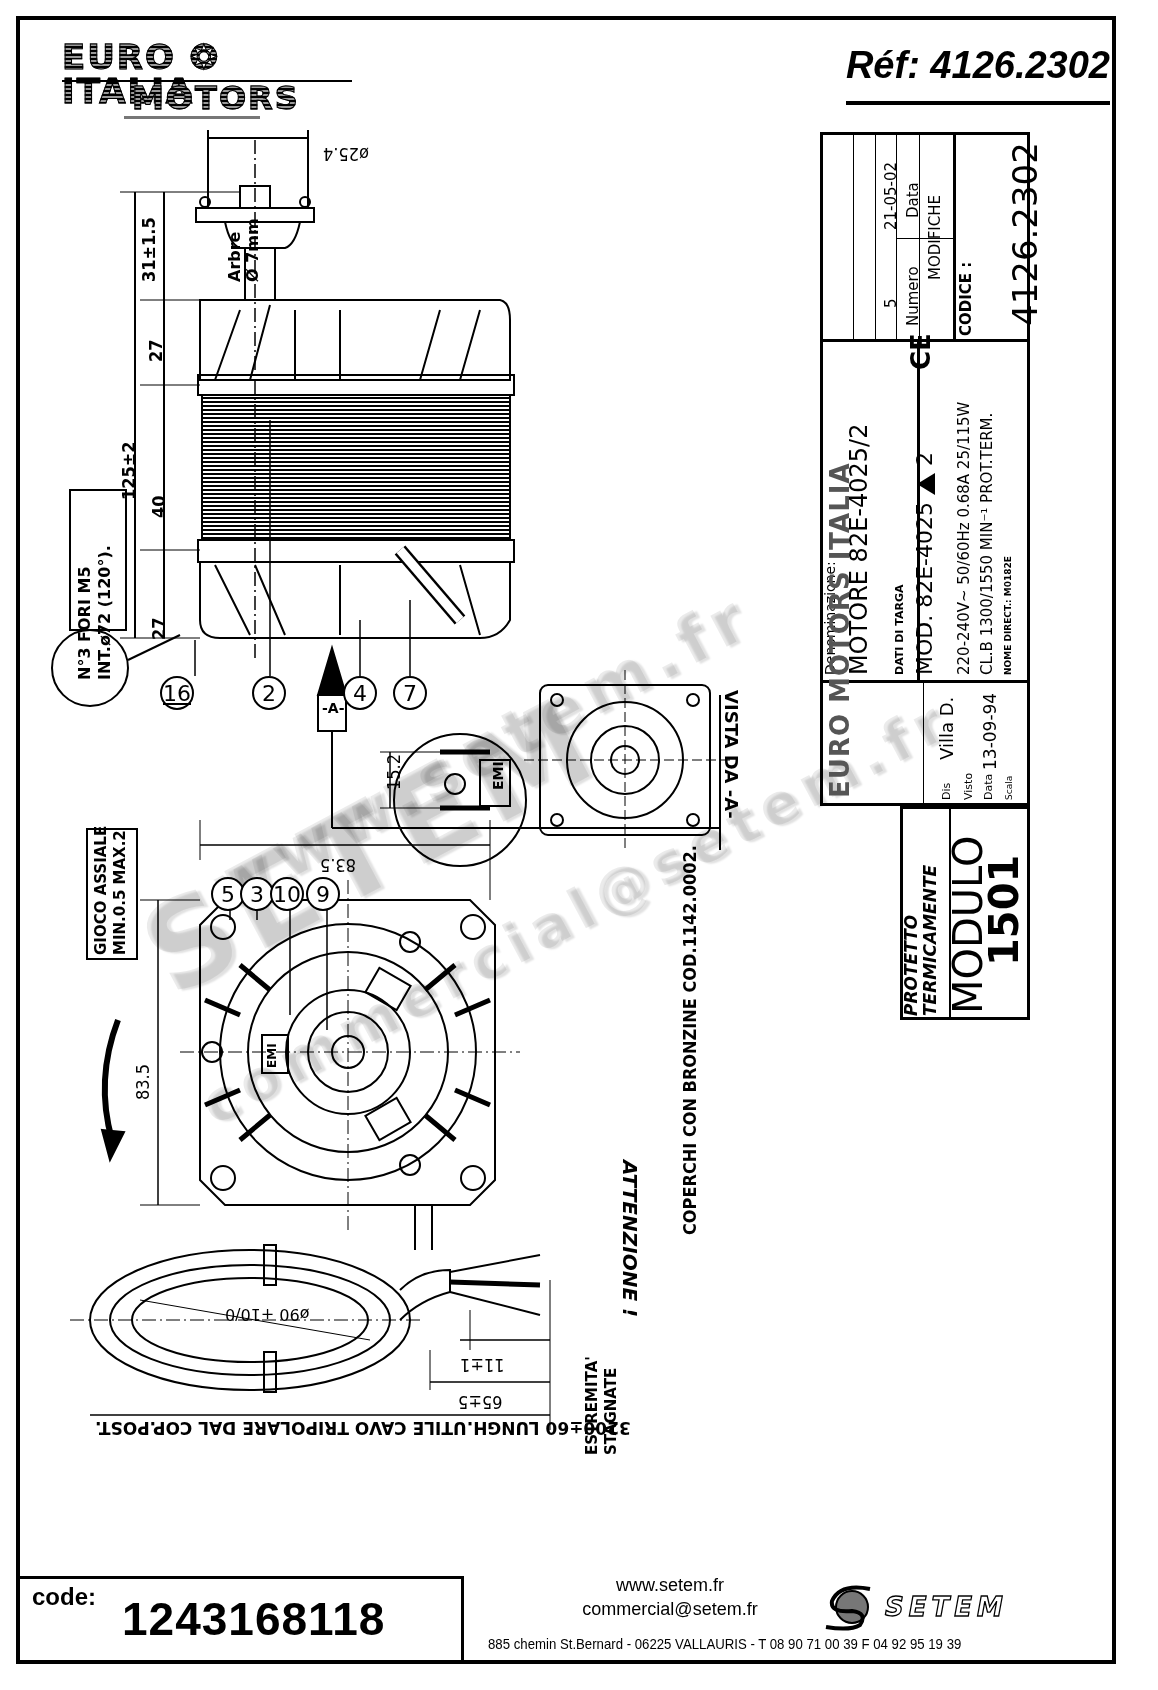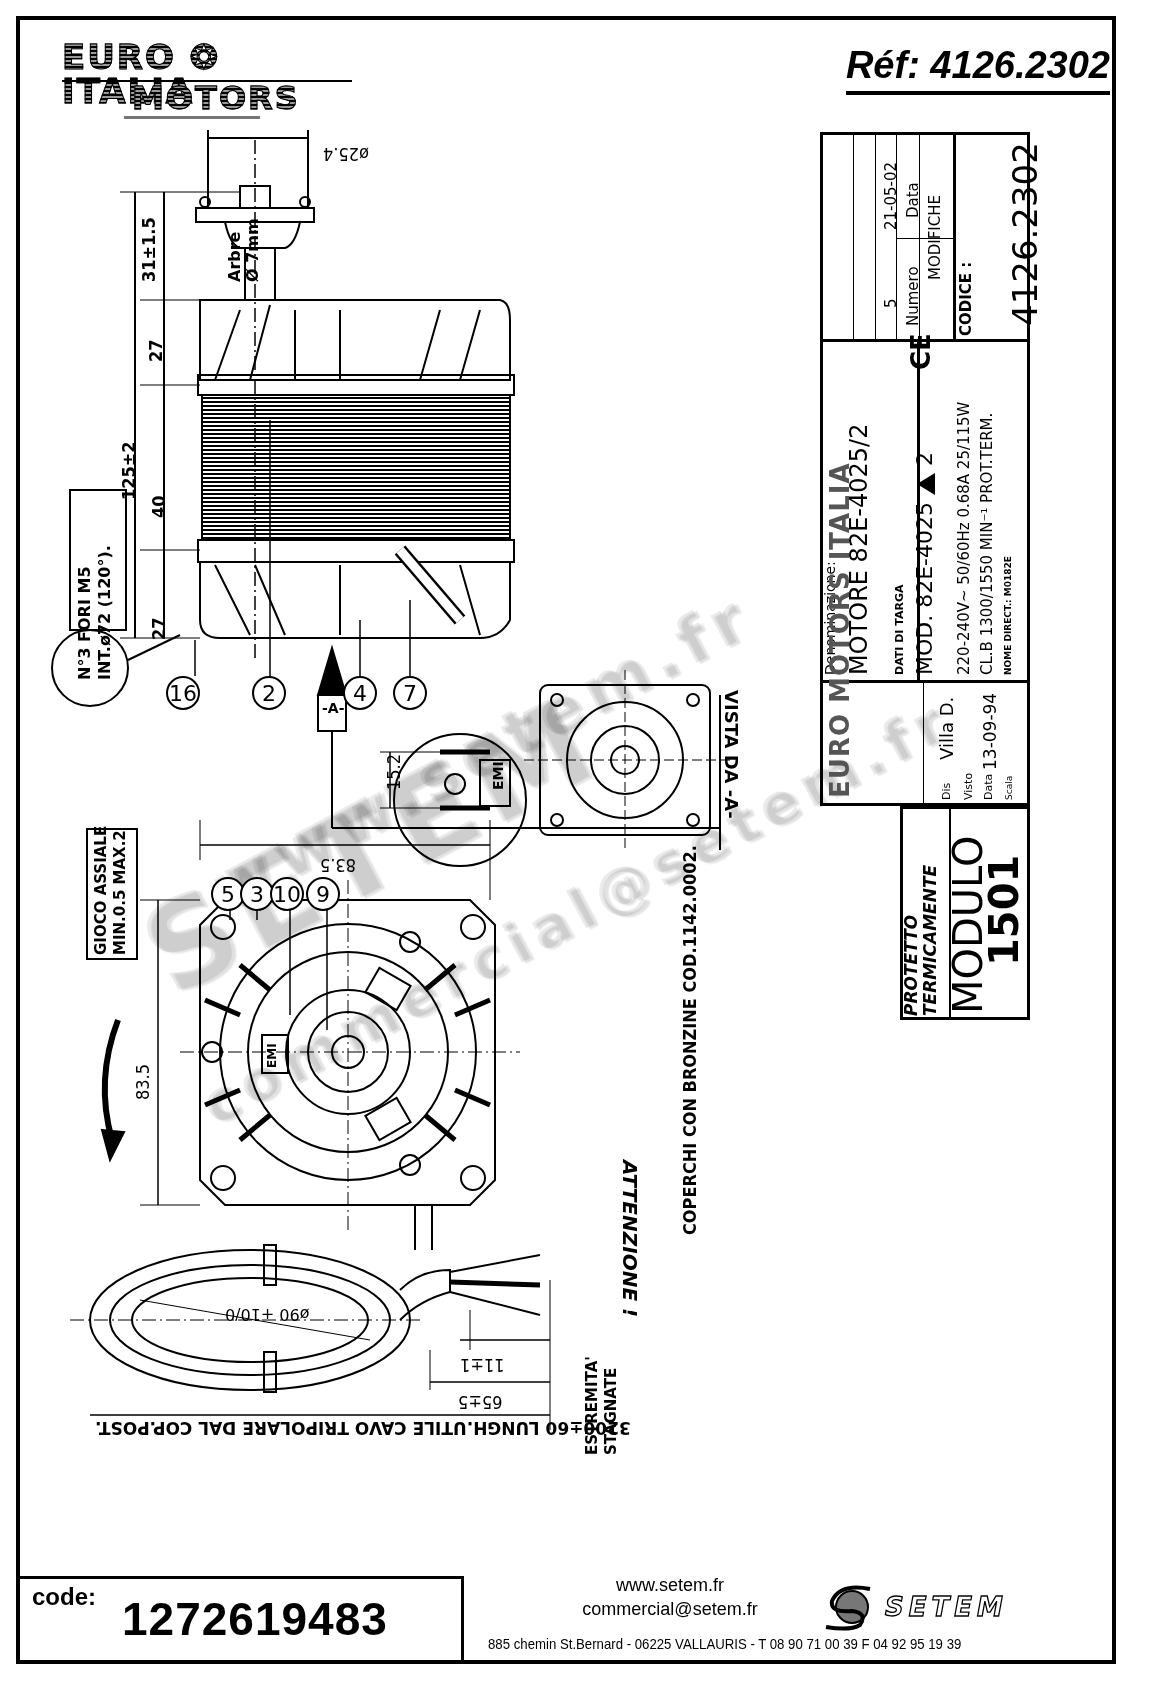--- a/index.html
+++ b/index.html
@@ -6,21 +6,21 @@
   body{width:1158px;height:1690px;position:relative;overflow:hidden;font-family:"Liberation Sans",sans-serif;color:#000;}
   .frame{position:absolute;left:16px;top:16px;width:1100px;height:1648px;border:4px solid #000;box-sizing:border-box;}
   .abs{position:absolute;}
   .logo{left:62px;top:40px;width:290px;height:70px;}
   .logo .l1{position:absolute;left:0;top:0;font:900 34px "DejaVu Sans",sans-serif;letter-spacing:2px;line-height:34px;
     background:repeating-linear-gradient(0deg,#000 0 2px,#999 2px 4px);-webkit-background-clip:text;background-clip:text;color:transparent;-webkit-text-stroke:1px #000;}
   .logo .line{position:absolute;left:0;top:40px;width:290px;height:2px;background:#000;}
   .logo .l2{position:absolute;left:70px;top:42px;font:900 32px "DejaVu Sans",sans-serif;letter-spacing:2px;line-height:32px;
     background:repeating-linear-gradient(0deg,#000 0 2px,#999 2px 4px);-webkit-background-clip:text;background-clip:text;color:transparent;-webkit-text-stroke:1px #000;}
   .logo .line2{position:absolute;left:62px;top:76px;width:136px;height:3px;background:#777;}
-  .ref{right:48px;top:44px;font:italic bold 38px "Liberation Sans",sans-serif;border-bottom:4px solid #000;padding-bottom:4px;}
+  .ref{right:48px;top:44px;font:italic bold 38px "Liberation Sans",sans-serif;border-bottom:4px solid #000;padding-bottom:14px;}
   .rot{transform-origin:left top;transform:rotate(-90deg);white-space:nowrap;}
   .rot90{transform-origin:left top;transform:rotate(90deg);white-space:nowrap;}
   .rot180{transform:rotate(180deg);white-space:nowrap;}
   .tb{border:3px solid #000;box-sizing:border-box;}
   .cell{position:absolute;border:1px solid #000;box-sizing:border-box;}
   .num{font:bold 18px "DejaVu Sans Condensed","DejaVu Sans",sans-serif;}
   .circ{position:absolute;width:34px;height:34px;border:2px solid #000;border-radius:50%;box-sizing:border-box;display:flex;align-items:center;justify-content:center;font:22px "DejaVu Sans",sans-serif;background:#fff;}
   .wm{position:absolute;color:rgba(0,0,0,0.08);font:bold 110px "DejaVu Sans",sans-serif;transform:rotate(-28deg);transform-origin:left top;white-space:nowrap;letter-spacing:8px;text-shadow:3px 3px 2px rgba(0,0,0,0.12);}
   .code-box{left:18px;top:1576px;width:446px;height:88px;border:3px solid #000;border-left:none;border-bottom:none;box-sizing:border-box;}
   .code-label{left:32px;top:1583px;font:bold 24px "Liberation Sans",sans-serif;}
@@ -194,21 +194,21 @@
 <div class="abs rot180 num" style="left:323px;top:144px;font-weight:normal;">ø25.4</div>
 <div class="abs rot" style="left:226px;top:282px;font:bold 16px 'DejaVu Sans',sans-serif;line-height:18px;">
   <div>Arbre</div>
   <div>Ø 7mm</div>
 </div>
 <div class="abs rot" style="left:75px;top:680px;font:bold 16px 'DejaVu Sans',sans-serif;line-height:20px;">
   <div>N°3 FORI M5</div>
   <div>INT.ø72 (120°).</div>
 </div>
 
-<div class="circ" style="left:166px;top:676px;">16</div>
+<div class="circ" style="left:160px;top:676px;text-decoration:underline;">16</div>
 <div class="circ" style="left:252px;top:676px;">2</div>
 <div class="circ" style="left:343px;top:676px;">4</div>
 <div class="circ" style="left:393px;top:676px;">7</div>
 <div class="abs" style="left:322px;top:700px;font:bold 14px 'DejaVu Sans',sans-serif;">-A-</div>
 
 <div class="abs rot num" style="left:383px;top:790px;font-weight:normal;">15.2</div>
 <div class="abs rot" style="left:490px;top:790px;font:bold 14px 'DejaVu Sans',sans-serif;">EMI</div>
 <div class="abs rot90" style="left:742px;top:690px;font:bold 18px 'DejaVu Sans',sans-serif;">VISTA DA -A-</div>
 
 <div class="abs tb" style="left:86px;top:828px;width:52px;height:132px;border-width:2px;"></div>
@@ -292,21 +292,21 @@
 </div>
 <div class="abs rot" style="left:902px;top:1016px;font:italic bold 17px 'DejaVu Sans',sans-serif;line-height:19px;">
   <div>PROTETTO</div>
   <div>TERMICAMENTE</div>
 </div>
 <div class="abs rot" style="left:948px;top:1014px;font:40px 'DejaVu Sans',sans-serif;line-height:40px;">MODULO</div>
 <div class="abs rot" style="left:984px;top:966px;font:bold 40px 'DejaVu Sans',sans-serif;line-height:40px;">1501</div>
 
 <div class="abs code-box"></div>
 <div class="abs code-label">code:</div>
-<div class="abs code-val">1272619483</div>
+<div class="abs code-val">1243168118</div>
 <div class="abs contact">
   <div>www.setem.fr</div>
   <div>commercial@setem.fr</div>
 </div>
 <svg class="abs setem-logo" width="60" height="48">
   <circle cx="32" cy="24" r="16" fill="#777" stroke="#000" stroke-width="2"></circle>
   <path d="M50 6 Q20 0 12 18 Q10 30 32 28 Q48 30 40 42 Q30 48 6 44" stroke="#000" stroke-width="4" fill="none"></path>
 </svg>
 <div class="abs setem-text">SETEM</div>
 <div class="abs address">885 chemin St.Bernard  -  06225 VALLAURIS  -  T 08 90 71 00 39   F 04 92 95 19 39</div>

